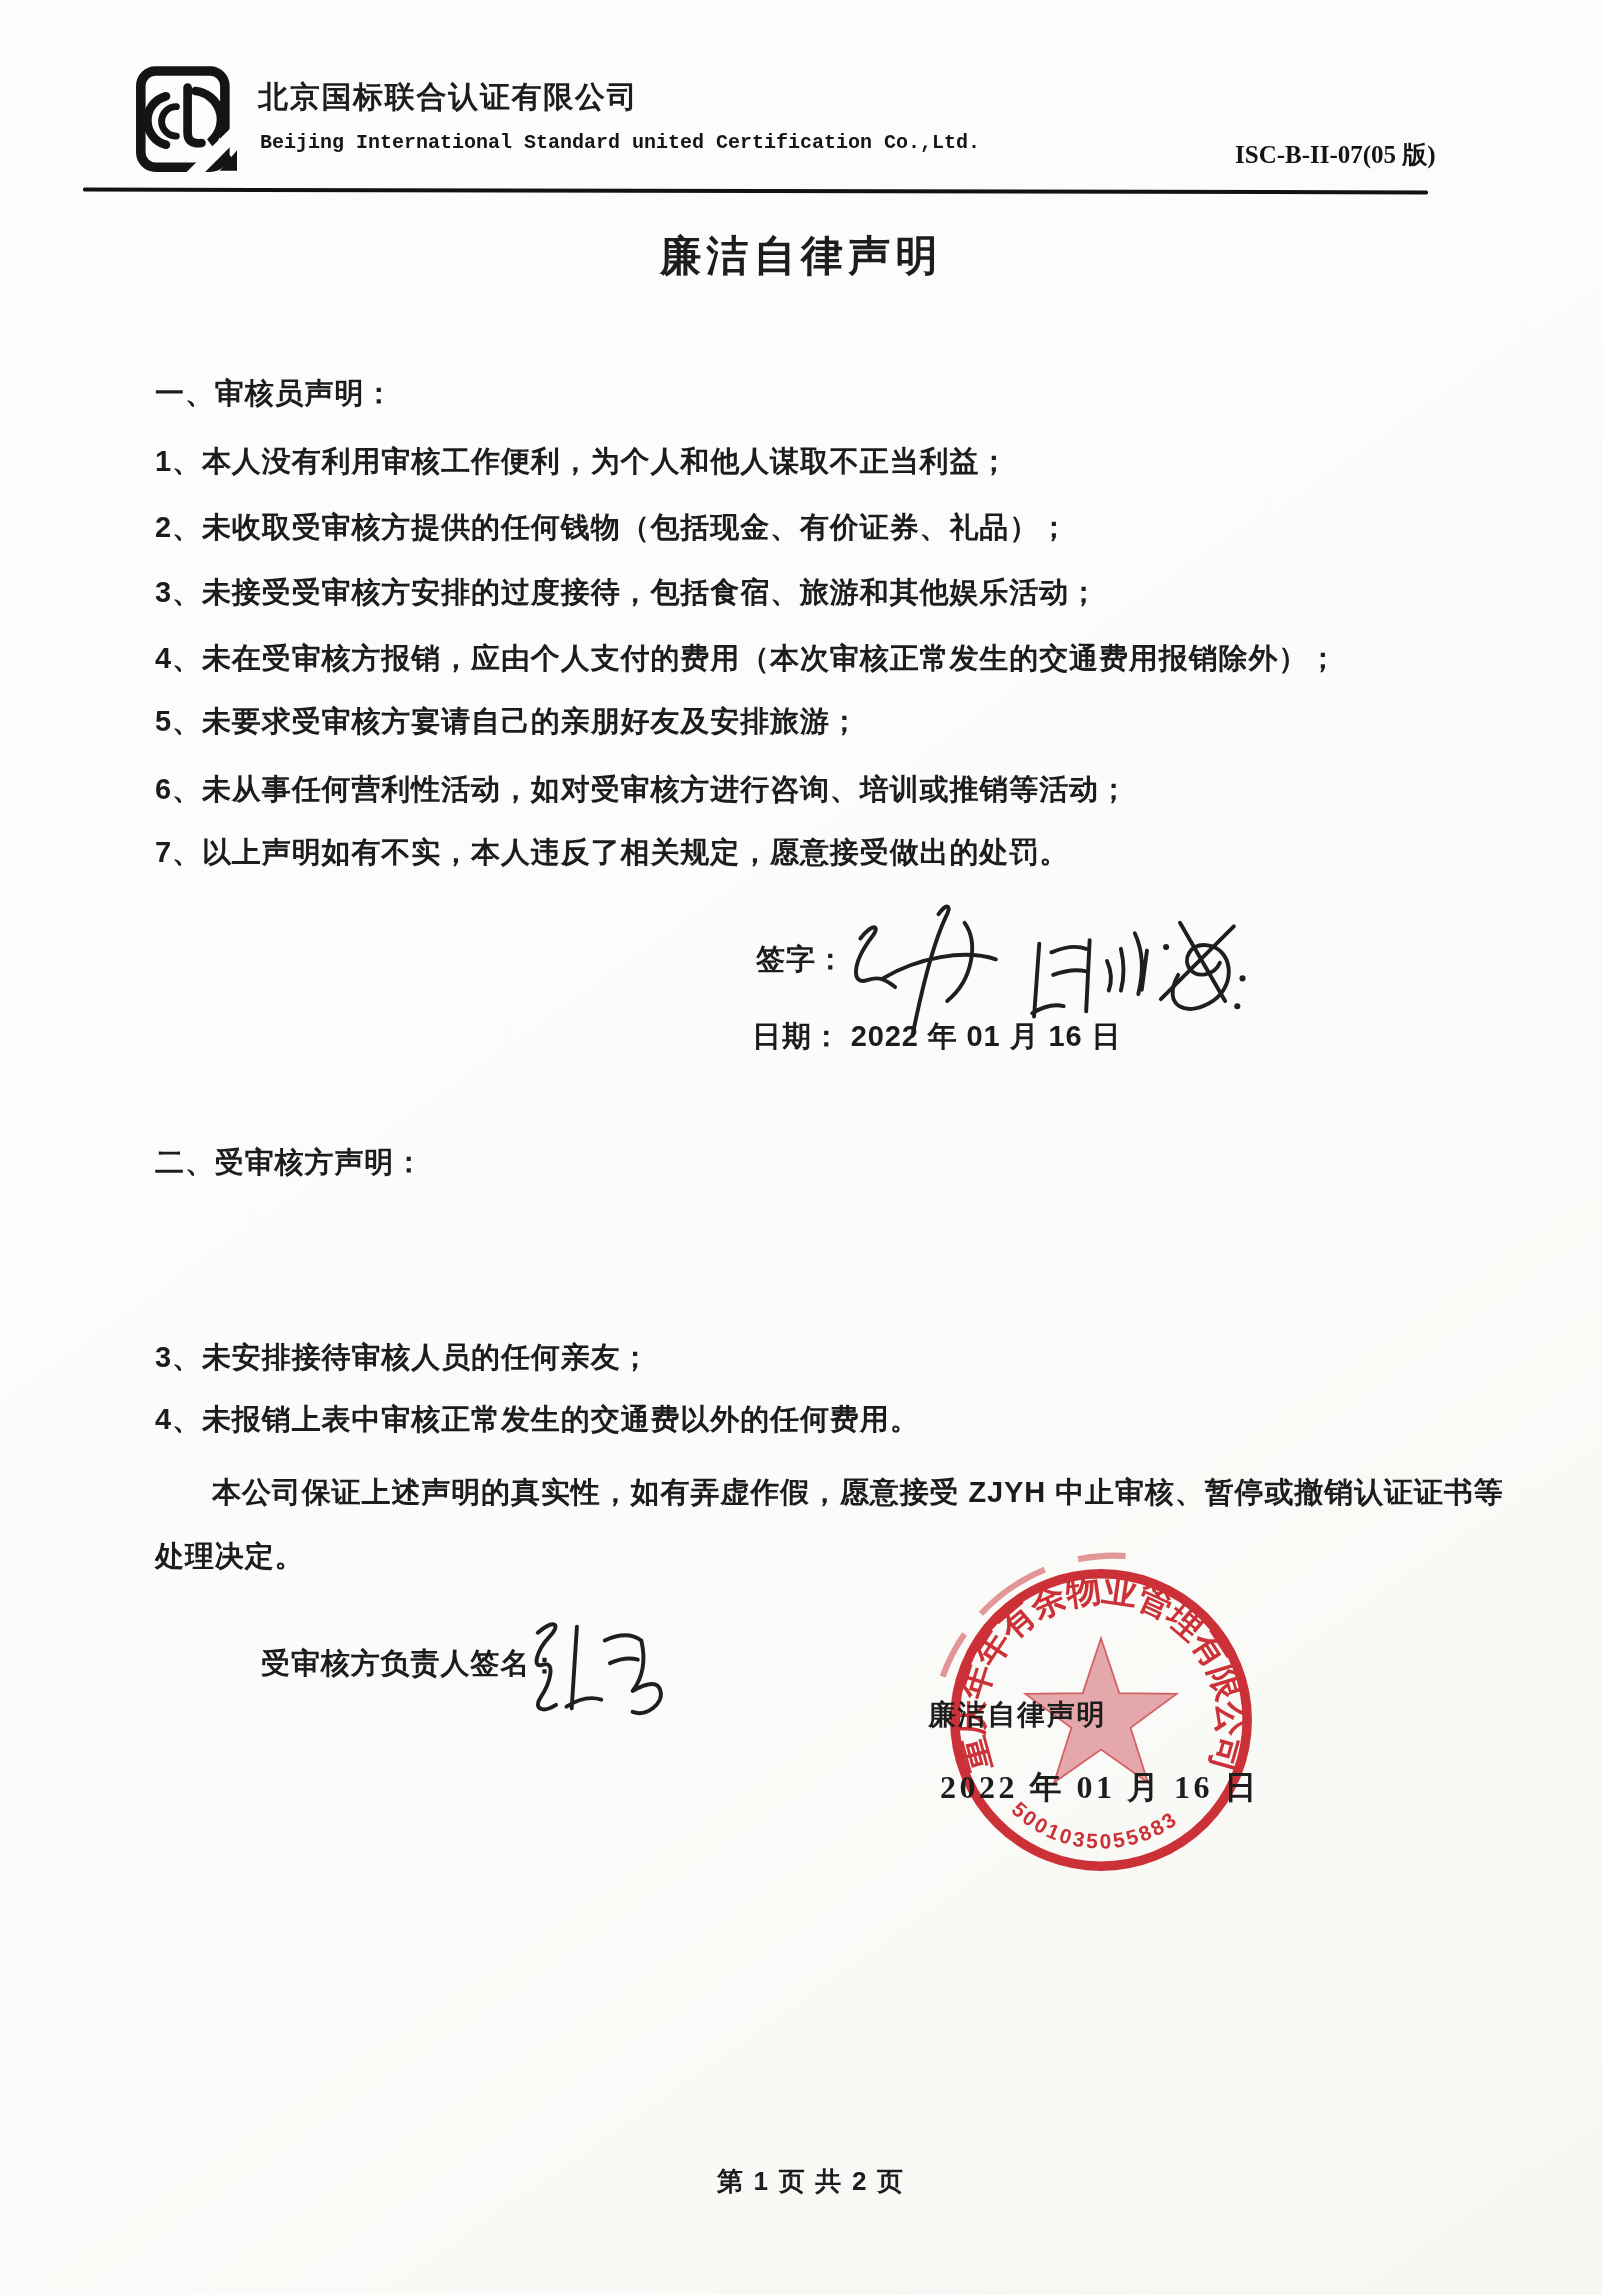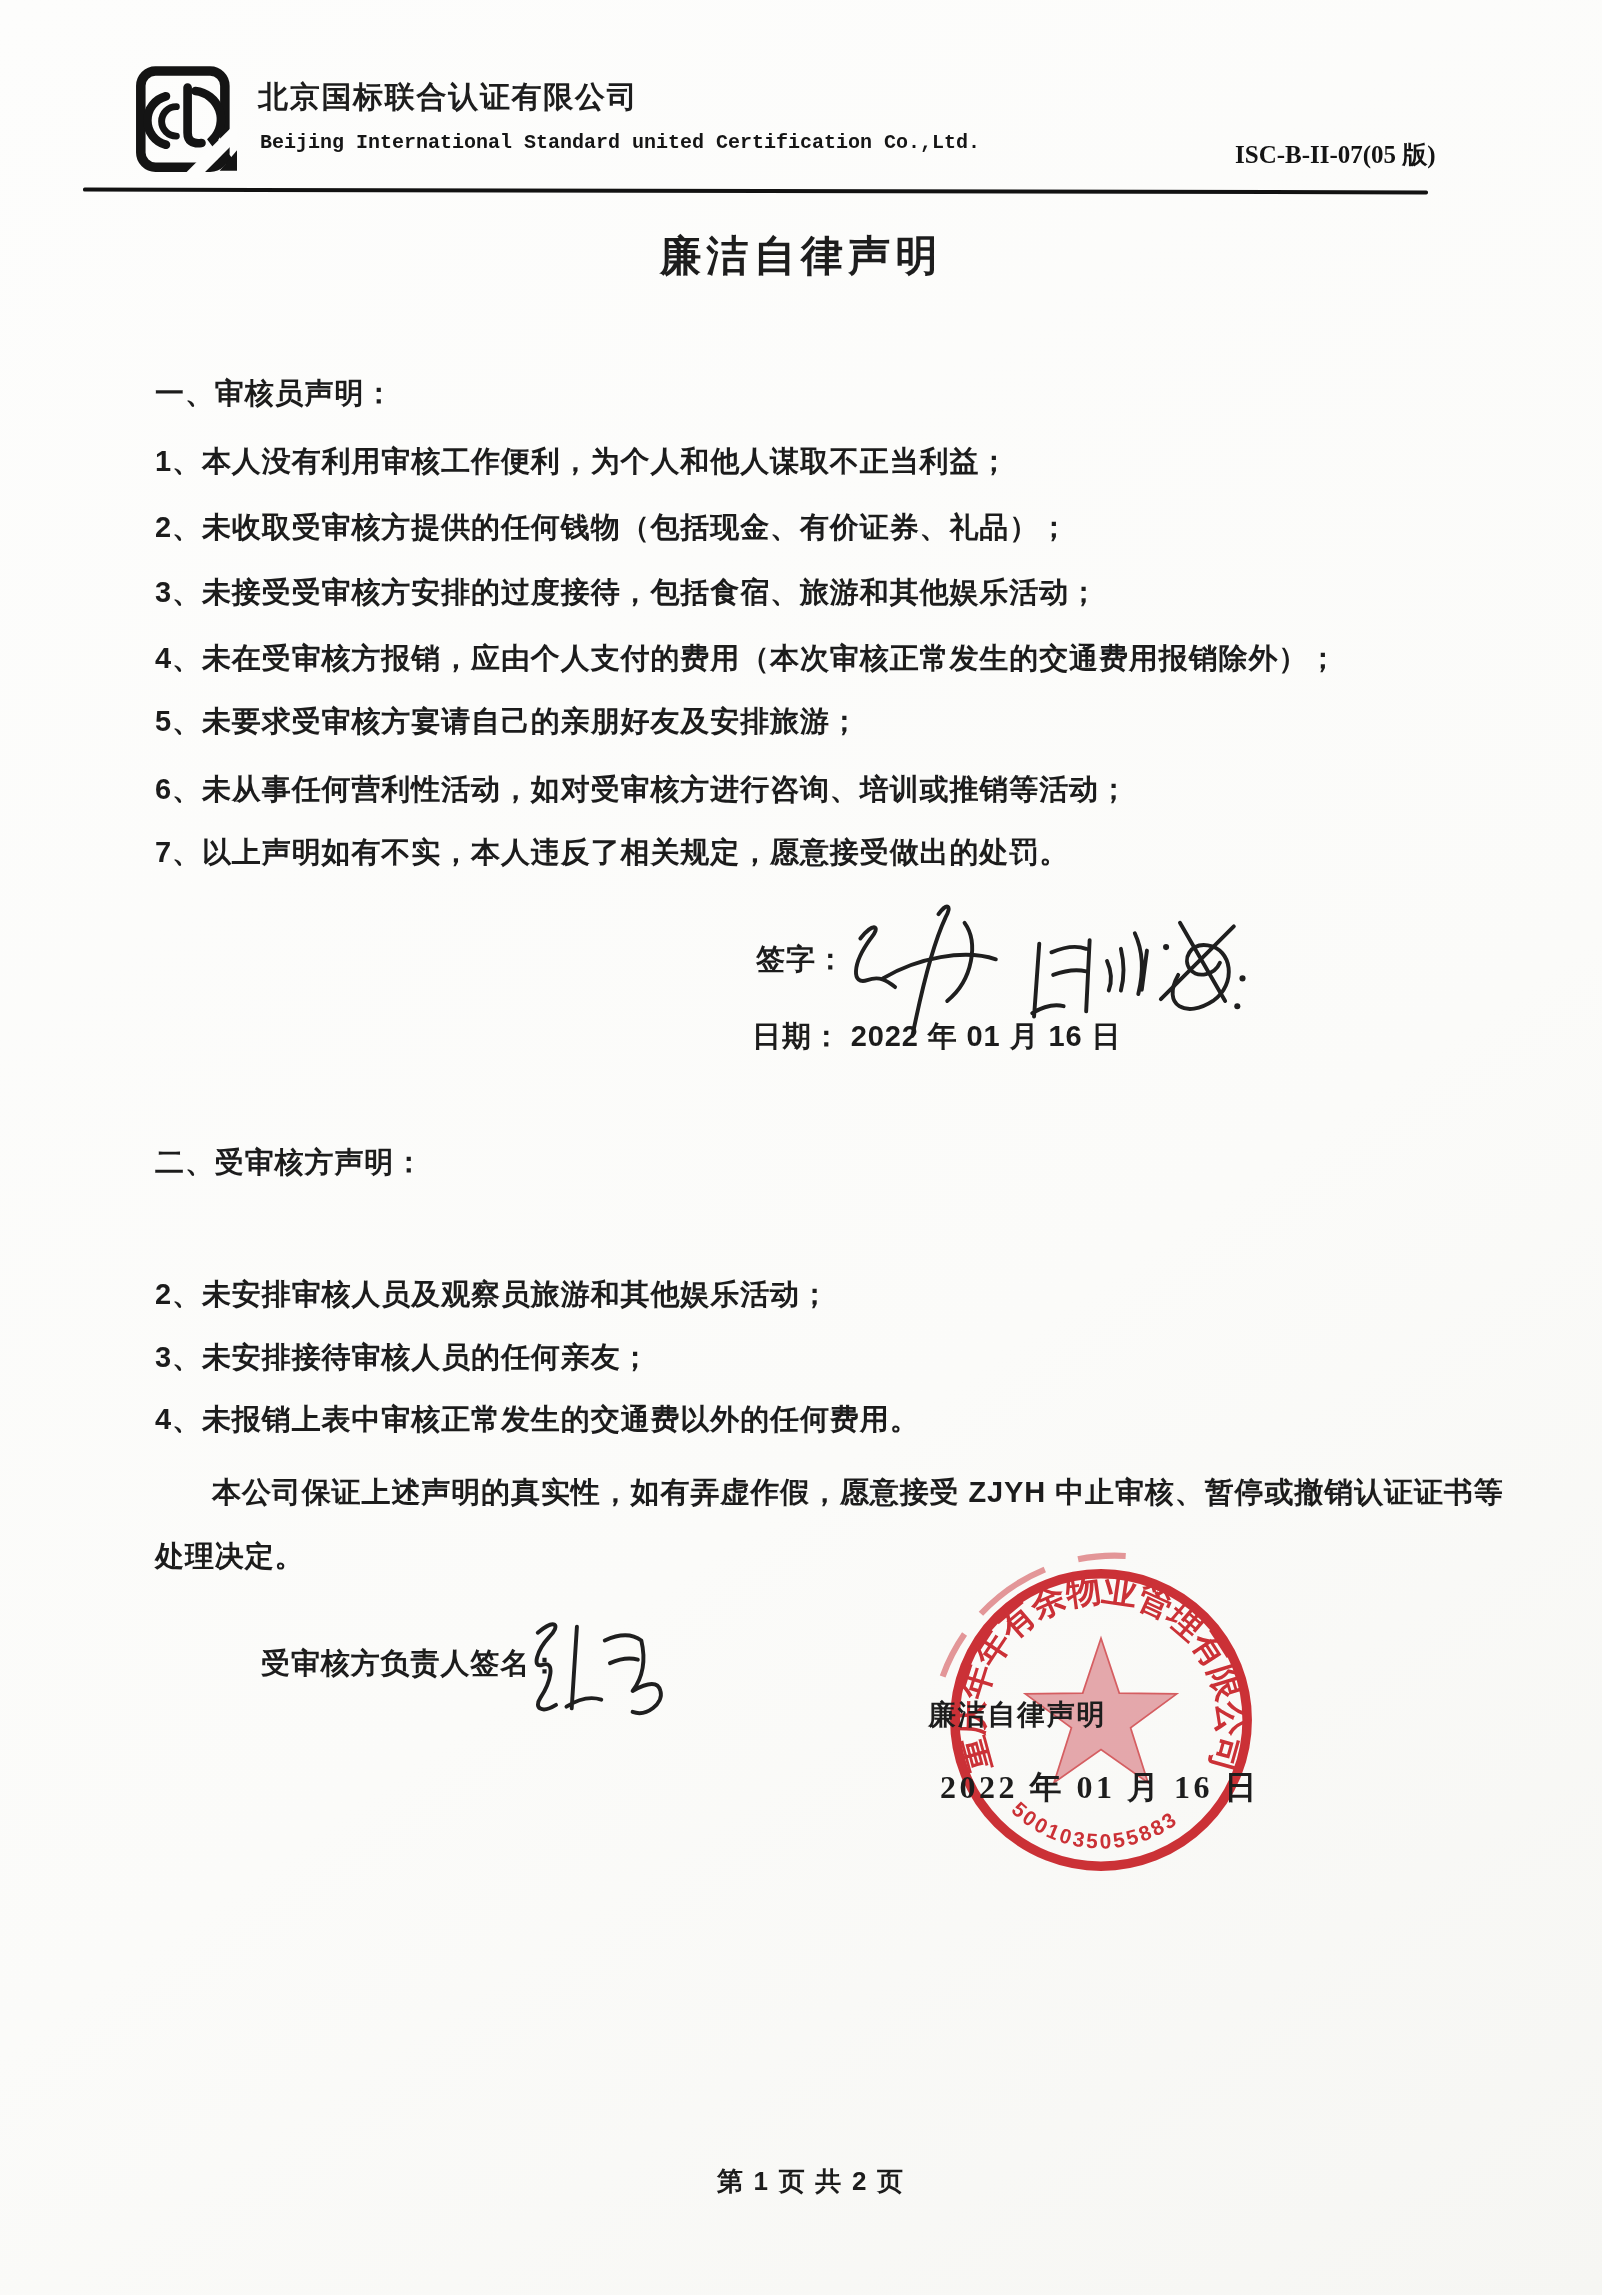--- a/index.html
+++ b/index.html
@@ -71,21 +71,20 @@
     <path class="sigstroke" d="M 316 76 q 8 18 2 34 M 332 62 q 6 25 0 48 M 348 44 q 14 30 4 70 M 362 64 l -6 45"></path>
     <path class="sigstroke" d="M 398 92 C 378 128 408 142 438 122 C 466 102 460 62 432 58 C 412 55 402 74 412 86 C 421 96 440 92 446 78"></path>
     <path class="sigstroke" d="M 378 120 L 462 36 M 400 32 L 452 122"></path>
     <circle cx="384" cy="60" r="3.5" fill="#1f1f1f"></circle>
     <circle cx="466" cy="128" r="3.5" fill="#1f1f1f"></circle>
     <circle cx="472" cy="96" r="3.5" fill="#1f1f1f"></circle>
   </svg>
   <div class="abs cjk sig-label" style="left:752px;top:1017px;">日期：  2022 年 01 月 16 日</div>
 
   <div class="abs cjk item" style="left:155px;top:1143px;">二、受审核方声明：</div>
-  <div class="abs cjk item" style="left:155px;top:1275px;">2、未安排审核人员及观察员旅游和其他娱乐活动；</div>
   <div class="abs cjk item" style="left:155px;top:1338px;">3、未安排接待审核人员的任何亲友；</div>
   <div class="abs cjk item" style="left:155px;top:1400px;">4、未报销上表中审核正常发生的交通费以外的任何费用。</div>
 
   <div class="abs cjk pledge" style="left:155px;top:1460px;">本公司保证上述声明的真实性，如有弄虚作假，愿意接受 ZJYH 中止审核、暂停或撤销认证证书等处理决定。</div>
 
   <div class="abs cjk sig-label" style="left:261px;top:1644px;">受审核方负责人签名：</div>
   <svg class="abs" style="left:516px;top:1602px;" width="161" height="131" viewBox="0 0 185 150">
     <path class="sigstroke" d="M 25 35 C 45 18 52 26 38 40 C 24 55 18 76 30 72 C 46 66 40 92 28 110 C 20 122 30 128 46 118"></path>
     <path class="sigstroke" d="M 70 28 L 64 122 M 58 120 Q 80 106 98 112"></path>
     <path class="sigstroke" d="M 102 44 Q 128 32 144 44 Q 152 78 134 102 Q 162 86 166 102 C 170 116 150 132 134 126"></path>

